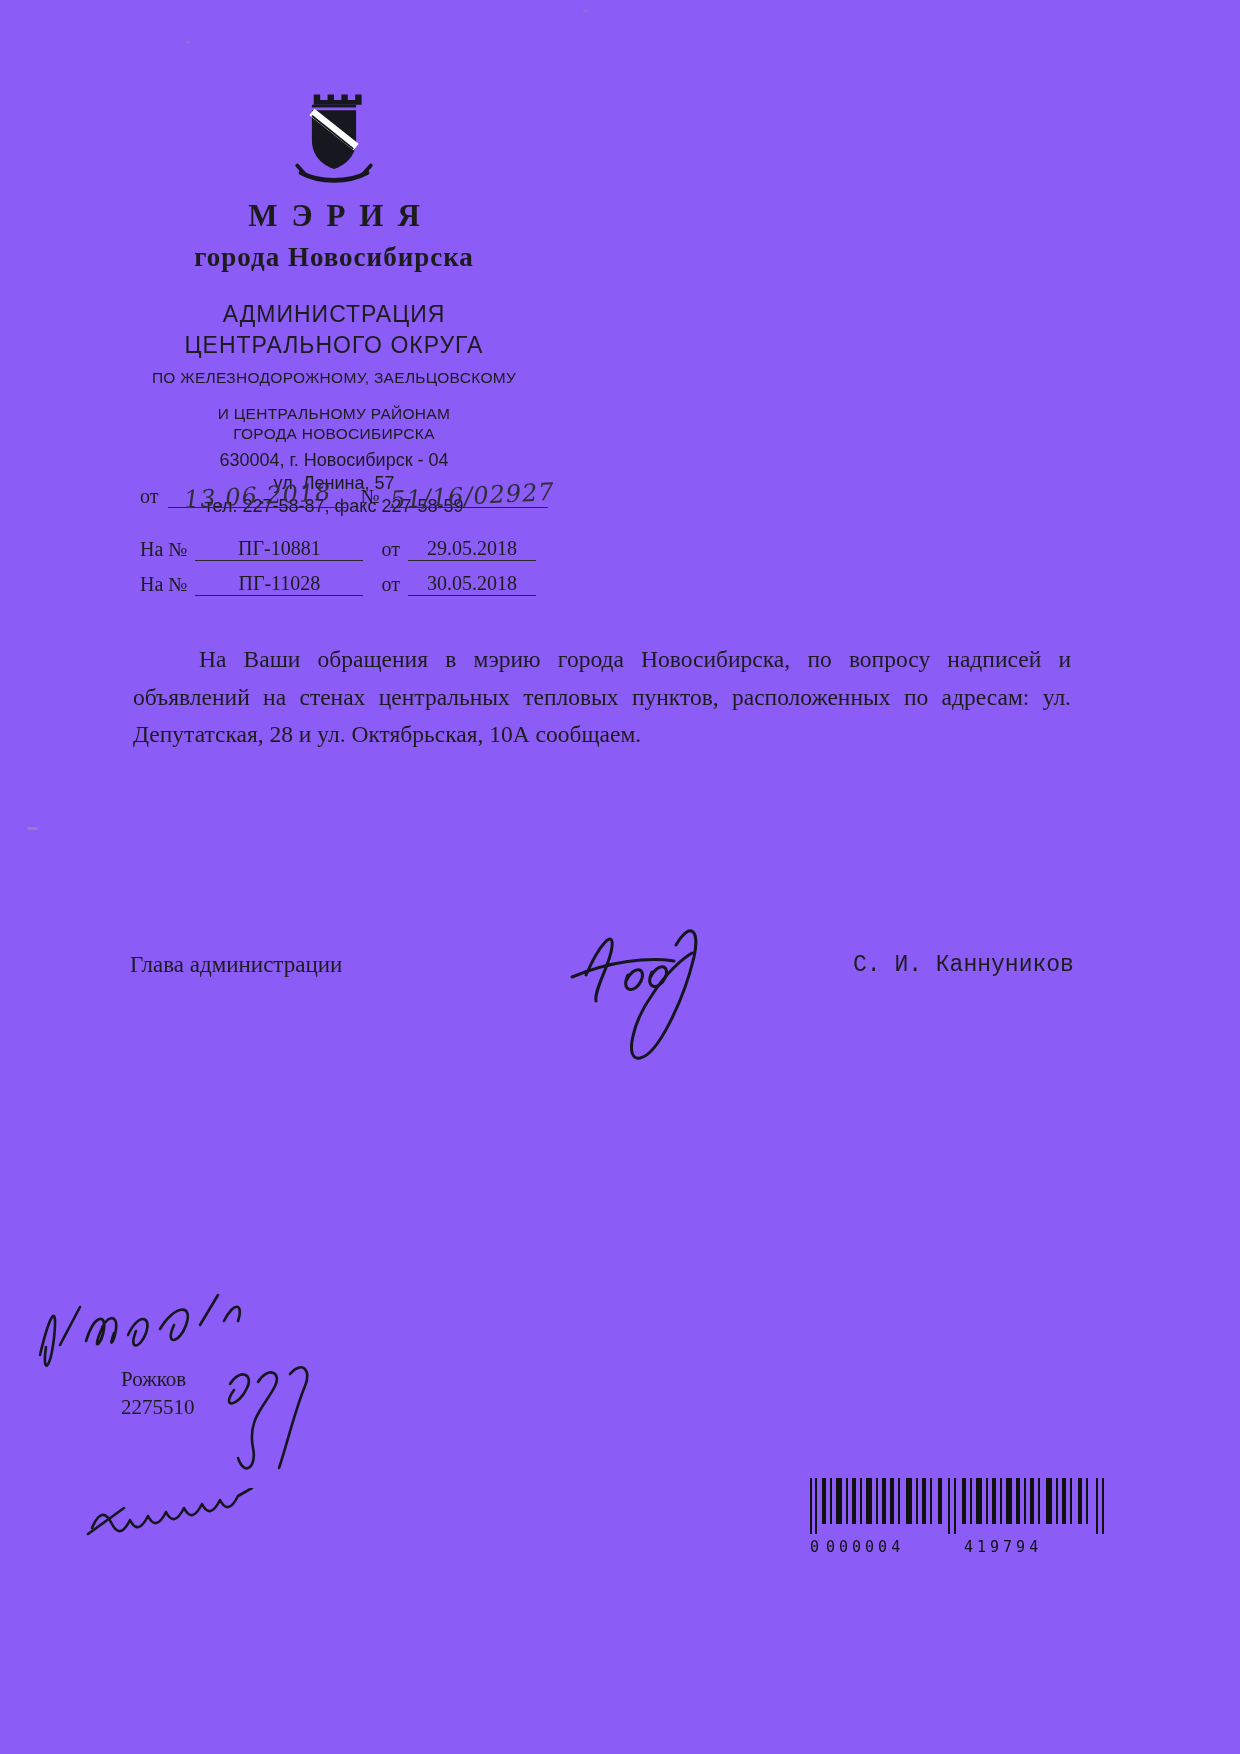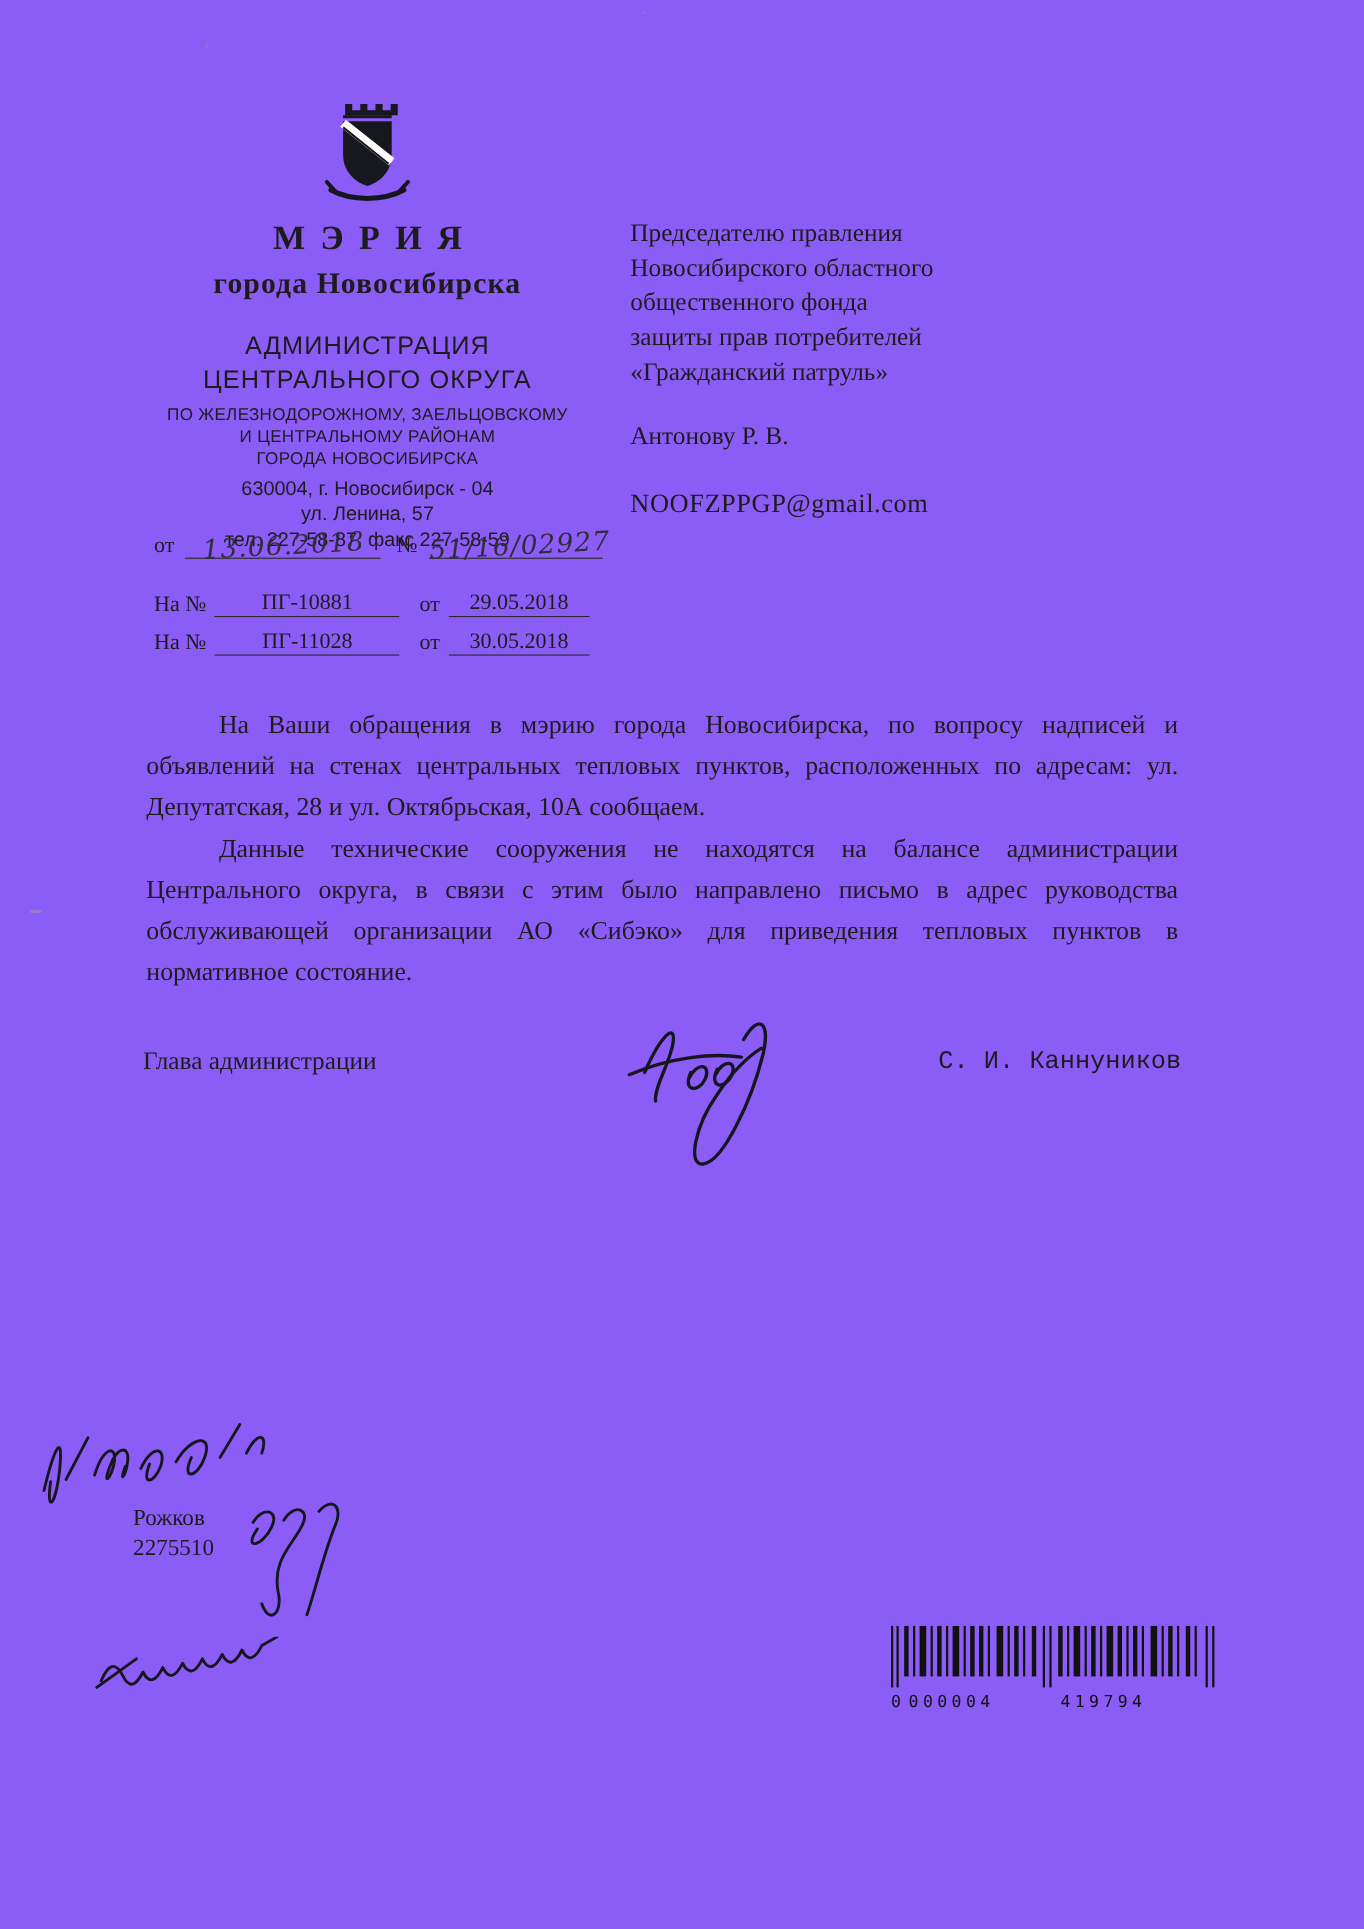--- a/index.html
+++ b/index.html
@@ -130,21 +130,21 @@
       <path d="M26,30 L71,66" stroke="#17171f" stroke-width="2"></path>
 
       <path class="ink" d="M14,92 c20,11 52,11 72,0" stroke-width="5"></path>
       <path class="ink" d="M10,84 l8,9 M90,84 l-8,9" stroke-width="4"></path>
     </svg>
     <div class="org1">МЭРИЯ</div>
     <div class="org2">города Новосибирска</div>
     <div class="dept">АДМИНИСТРАЦИЯ</div>
     <div class="dept">ЦЕНТРАЛЬНОГО ОКРУГА</div>
     <div class="districts">ПО ЖЕЛЕЗНОДОРОЖНОМУ, ЗАЕЛЬЦОВСКОМУ</div>
-    <div class="districts" style="margin-top:0">И ЦЕНТРАЛЬНОМУ РАЙОНАМ</div>
+    <div class="districts" style="margin-top:16px">И ЦЕНТРАЛЬНОМУ РАЙОНАМ</div>
     <div class="districts" style="margin-top:0">ГОРОДА НОВОСИБИРСКА</div>
     <div class="addr">630004, г. Новосибирск - 04</div>
     <div class="addr" style="margin-top:0">ул. Ленина, 57</div>
     <div class="addr" style="margin-top:0">тел. 227-58-87, факс 227-58-59</div>
   </div>
 
   <div class="refs">
     <div class="ref-row">
       <span class="lbl">от</span>
       <span class="uline u-outdate"><span class="handwritten">13.06.2018</span></span>
@@ -160,33 +160,23 @@
     </div>
 
     <div class="reply-row">
       <span class="lbl">На №</span>
       <span class="uline u-num"><span class="typed">ПГ-11028</span></span>
       <span class="lbl ot">от</span>
       <span class="uline u-rdate"><span class="typed">30.05.2018</span></span>
     </div>
   </div>
 
-  <div class="addressee">
-    <div>Председателю правления</div>
-    <div>Новосибирского областного</div>
-    <div>общественного фонда</div>
-    <div>защиты прав потребителей</div>
-    <div>«Гражданский патруль»</div>
-    <div class="name">Антонову Р. В.</div>
-    <div class="email">NOOFZPPGP@gmail.com</div>
-  </div>
 
   <div class="body-text">
     <p>На Ваши обращения в мэрию города Новосибирска, по вопросу  надписей и объявлений  на стенах центральных тепловых пунктов, расположенных по адресам: ул. Депутатская, 28 и ул. Октябрьская, 10А сообщаем.</p>
-    <p>Данные технические сооружения не находятся на балансе администрации Центрального округа, в связи с этим было направлено письмо в адрес руководства обслуживающей организации АО «Сибэко» для приведения тепловых пунктов в нормативное состояние.</p>
   </div>
 
   <div class="sig-title">Глава администрации</div>
 
   <svg class="sig-svg" viewBox="0 0 210 165" aria-hidden="true">
     <path class="ink" stroke-width="3" d="M34,72 C48,40 62,26 60,44 C58,62 42,86 44,98"></path>
     <path class="ink" stroke-width="3" d="M20,74 C58,58 96,54 122,58"></path>
     <path class="ink" stroke-width="3" d="M74,78 c8,-17 21,-13 15,0 c-6,13 -21,11 -13,-6"></path>
     <path class="ink" stroke-width="3" d="M98,75 c8,-17 21,-13 15,0 c-6,13 -21,11 -13,-6"></path>
     <path class="ink" stroke-width="3" d="M124,42 C138,18 148,26 142,54 C132,96 106,152 88,155 C72,158 80,120 100,92 C114,70 130,56 140,50"></path>

